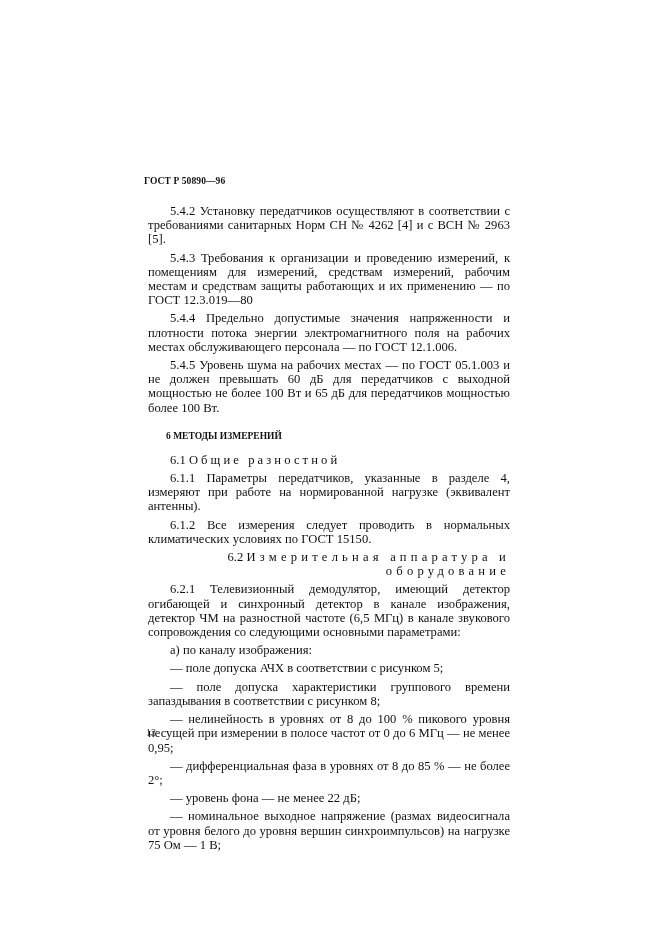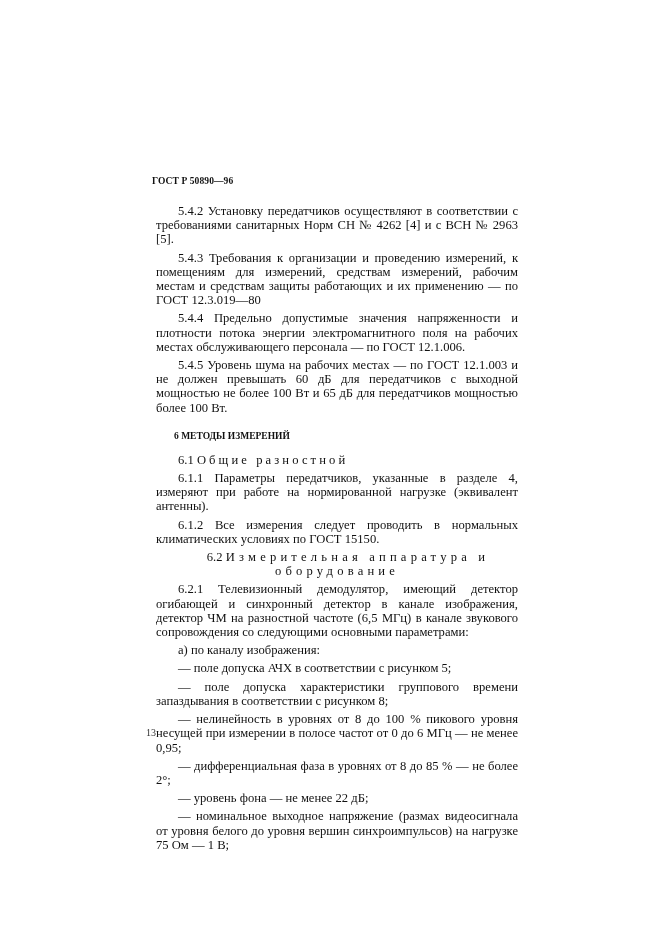--- a/index.html
+++ b/index.html
@@ -10,21 +10,21 @@
     body {
       width: 661px;
       height: 935px;
       position: relative;
       overflow: hidden;
       font-family: "Liberation Serif", "DejaVu Serif", serif;
       color: #111111;
     }
     .page {
       position: absolute;
-      left: 152px;
+      left: 144px;
       top: 176px;
       width: 370px;
     }
     .doc-header {
       font-size: 9.5px;
       font-weight: bold;
       letter-spacing: 0.1px;
       margin: 0 0 16px 0;
       height: 12px;
     }
@@ -59,32 +59,32 @@
   </style>
 </head>
 <body>
 
 <div class="page">
   <div class="doc-header">ГОСТ Р 50890—96</div>
 
   <p class="para">5.4.2 Установку передатчиков осуществляют в соответствии с требованиями санитарных Норм СН № 4262 [4] и с ВСН № 2963 [5].</p>
   <p class="para">5.4.3 Требования к организации и проведению измерений, к помещениям для измерений, средствам измерений, рабочим местам и средствам защиты работающих и их применению — по ГОСТ 12.3.019—80</p>
   <p class="para">5.4.4 Предельно допустимые значения напряженности и плотности потока энергии электромагнитного поля на рабочих местах обслуживающего персонала — по ГОСТ 12.1.006.</p>
-  <p class="para">5.4.5 Уровень шума на рабочих местах — по ГОСТ 12.1.003 и не должен превышать 60 дБ для передатчиков с выходной мощностью не более 100 Вт и 65 дБ для передатчиков мощностью более 100 Вт.</p>
+  <p class="para">5.4.5 Уровень шума на рабочих местах — по ГОСТ 05.1.003 и не должен превышать 60 дБ для передатчиков с выходной мощностью не более 100 Вт и 65 дБ для передатчиков мощностью более 100 Вт.</p>
 
   <div class="section-title">6 МЕТОДЫ ИЗМЕРЕНИЙ</div>
 
   <p class="para">
     <span>6.1</span>
     <span class="spaced">Общие разностной</span>
   </p>
   <p class="para">6.1.1 Параметры передатчиков, указанные в разделе 4, измеряют при работе на нормированной нагрузке (эквивалент антенны).</p>
   <p class="para">6.1.2 Все измерения следует проводить в нормальных климатических условиях по ГОСТ 15150.</p>
 
-  <p class="para" style="text-align:center;font-family:Liberation Serif, serif;">
+  <p class="para" style="text-align:right;font-family:Liberation Serif, serif;">
     <span>6.2</span>
     <span class="spaced-wide">Измерительная аппаратура и оборудование</span>
   </p>
   <p class="para">6.2.1 Телевизионный демодулятор, имеющий детектор огибающей и синхронный детектор в канале изображения, детектор ЧМ на разностной частоте (6,5 МГц) в канале звукового сопровождения со следующими основными параметрами:</p>
   <p class="para">а) по каналу изображения:</p>
 
   <p class="para">— поле допуска АЧХ в соответствии с рисунком 5;</p>
   <p class="para">— поле допуска характеристики группового времени запаздывания в соответствии с рисунком 8;</p>
   <p class="para">— нелинейность в уровнях от 8 до 100 % пикового уровня несущей при измерении в полосе частот от 0 до 6 МГц — не менее 0,95;</p>
   <p class="para">— дифференциальная фаза в уровнях от 8 до 85 % — не более 2°;</p>

